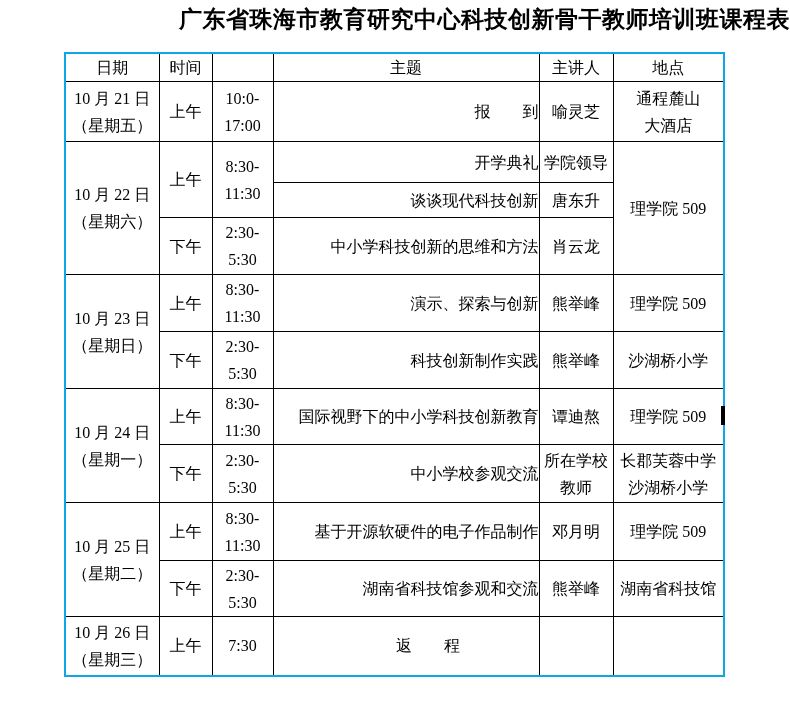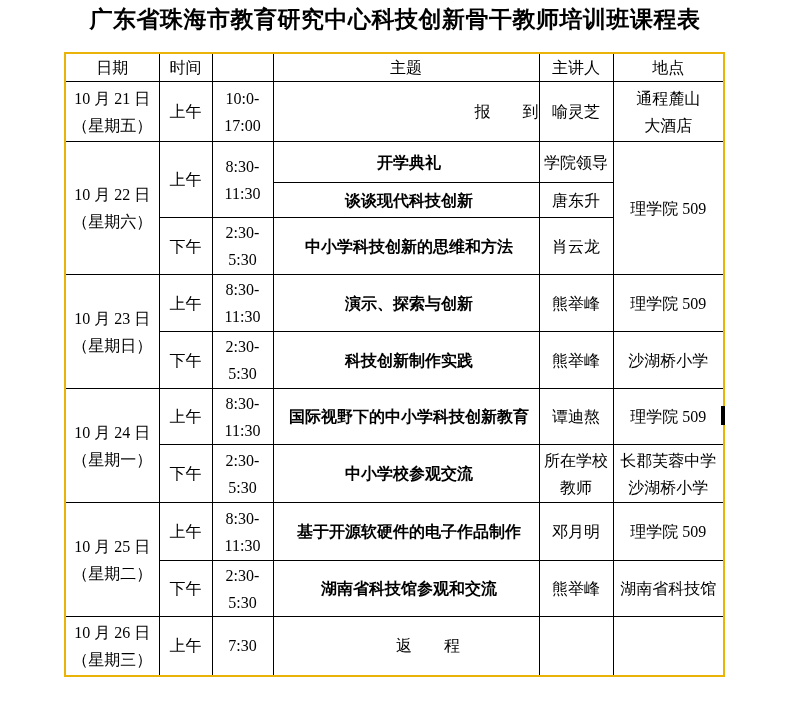--- a/index.html
+++ b/index.html
@@ -11,49 +11,48 @@
     font-family: "Liberation Serif", "DejaVu Serif", serif;
     color: #000000;
     position: relative;
     overflow: hidden;
   }
   .page-title {
     position: absolute;
     top: 4px;
     left: 0;
     width: 790px;
-    text-align: center;
+    text-align: right;
     font-size: 23px;
     font-weight: bold;
     letter-spacing: 0.5px;
     white-space: nowrap;
   }
   table.schedule {
     position: absolute;
     left: 64px;
     top: 52px;
     border-collapse: collapse;
     table-layout: fixed;
-    border: 2px solid #eab308;
+    border: 2px solid #0ea5e9;
   }
   td, th {
     border: 1px solid #000;
     font-size: 16px;
     font-weight: normal;
     text-align: center;
     vertical-align: middle;
     padding: 0;
     line-height: 27px;
     overflow: hidden;
     white-space: nowrap;
   }
   td.topic {
-    text-align: center;
+    text-align: right;
     padding-left: 6px;
-    font-weight: bold;
   }
   td.topic-arrival {
     text-align: right;
     padding-left: 77px;
   }
   td.topic-return {
     text-align: center;
     padding-left: 44px;
   }
   .artifact {

